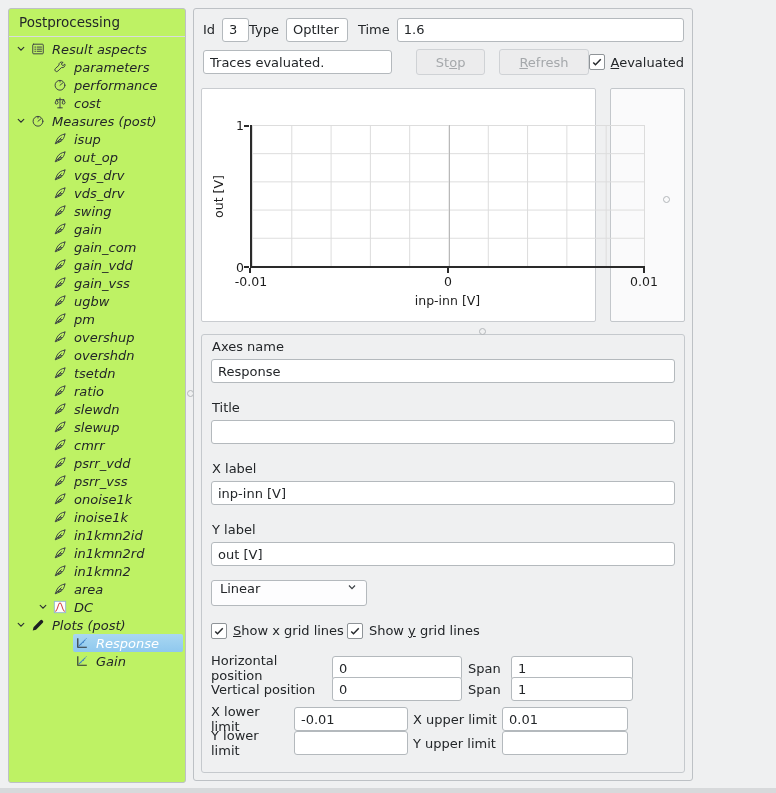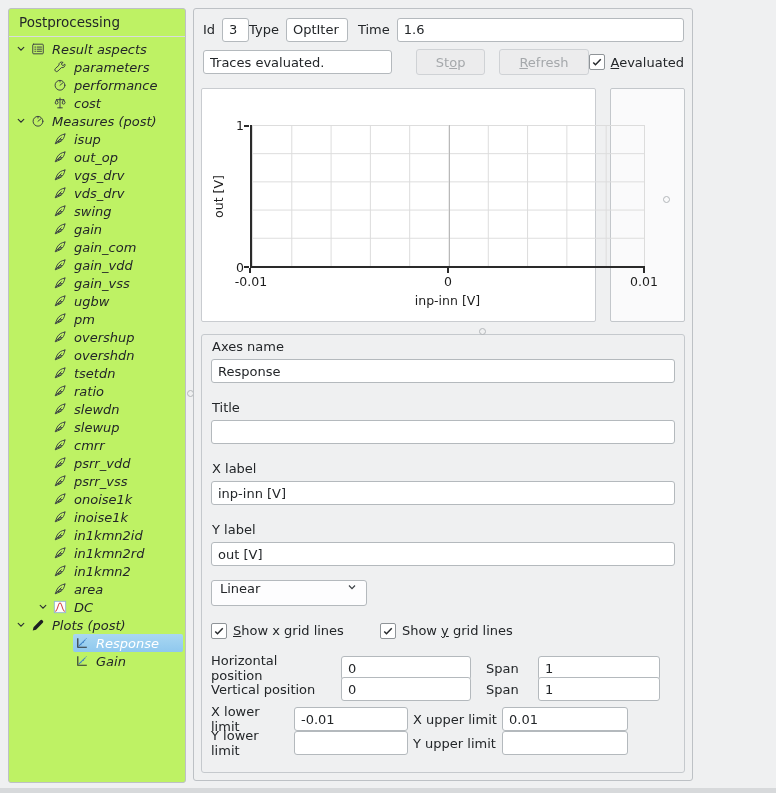--- a/index.html
+++ b/index.html
@@ -73,23 +73,23 @@
               padding:4px 9px 0 9px;height:439px;box-sizing:border-box;position:relative;}
   .flabel{margin:0 0 4px 1px;height:16px;}
   .wide{width:100%;display:block;}
   .sp17{margin-top:17px;}
   #combo-row{margin-top:14px;display:flex;align-items:center;height:26px;}
   #scale-combo{width:156px;height:26px;border:1px solid #b4b9bd;border-radius:3px;background:#fdfdfe;
                display:flex;align-items:flex-start;padding:0 8px;box-sizing:border-box;}
   #scale-combo .chev{margin-left:auto;display:inline-flex;}
   #lock-wrap{margin-left:21px;display:flex;align-items:center;}
   #grid-row{margin-top:16px;display:flex;align-items:center;height:17px;}
-  #showy-wrap{margin-left:36px;}
+  #showy-wrap{margin-left:3px;}
   .ckwrap{display:flex;align-items:flex-start;}
-  .posgrid{display:grid;grid-template-columns:115px 130px 37px 122px;column-gap:15px;align-items:center;height:24px;}
+  .posgrid{display:grid;grid-template-columns:115px 130px 37px 122px;column-gap:6px;align-items:center;height:24px;}
   .limgrid{display:grid;grid-template-columns:78px 114px 84px 126px;column-gap:5px;align-items:center;height:24px;}
   .mt14{margin-top:14px;}.mt4{}.mt12{margin-top:3px;}
   .gfield{width:100%;}
 
   
   .dimple{position:absolute;width:7px;height:7px;border-radius:50%;border:1px solid #b3b7ba;box-sizing:border-box;background:transparent;}
 </style>
 </head>
 <body>
 

